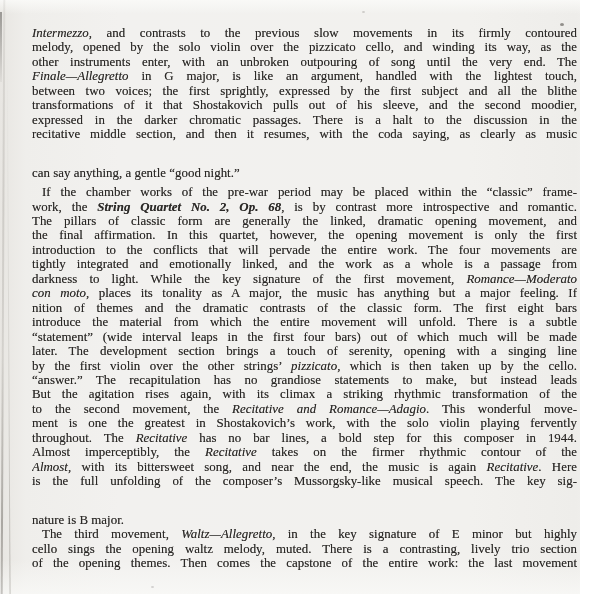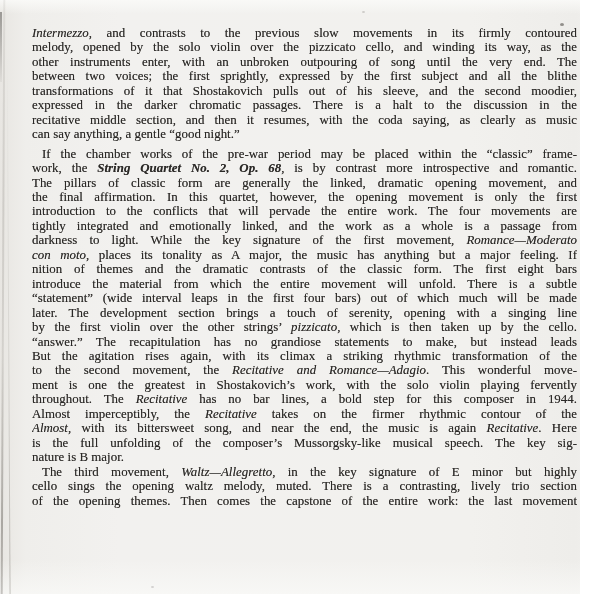--- a/index.html
+++ b/index.html
@@ -39,39 +39,40 @@
     left: 32px; top: 26px; width: 545px;
     font-size: 12.9px;
     line-height: 14.45px;
     color: #2b2927;
     letter-spacing: 0.02px;
     text-shadow: 0 0 0.5px rgba(43,41,39,0.55);
     overflow: hidden;
   }
   .para { margin: 0; }
   .tline { text-align: justify; text-align-last: justify; white-space: normal; }
-  .tline.no-just { text-align-last: left; }
+  .tline.no-just { text-align-last: left; margin-top: 24px; }
   .it { font-style: italic; }
   .bd { font-weight: bold; }
 </style>
 </head>
 <body>
 
 <div class="page">
   <div class="scan-line a"></div>
   <div class="scan-line b"></div>
   <div class="scan-line c"></div>
   <div class="speck s1"></div>
   <div class="speck s2"></div>
   <div class="speck s3"></div>
   <article class="text-block">
       <div class="para">
         <div class="tline"><span class="it">Intermezzo</span><span>, and contrasts to the previous slow movements in its firmly contoured</span></div>
         <div class="tline"><span>melody, opened by the solo violin over the pizzicato cello, and winding its way, as the</span></div>
         <div class="tline"><span>other instruments enter, with an unbroken outpouring of song until the very end. The</span></div>
+        <div class="tline"><span class="it">Finale—Allegretto</span><span> in G major, is like an argument, handled with the lightest touch,</span></div>
         <div class="tline"><span>between two voices; the first sprightly, expressed by the first subject and all the blithe</span></div>
         <div class="tline"><span>transformations of it that Shostakovich pulls out of his sleeve, and the second moodier,</span></div>
         <div class="tline"><span>expressed in the darker chromatic passages. There is a halt to the discussion in the</span></div>
         <div class="tline"><span>recitative middle section, and then it resumes, with the coda saying, as clearly as music</span></div>
         <div class="tline no-just"><span>can say anything, a gentle “good night.”</span></div>
       </div>
       <div class="para" style="margin-top: 5px;">
         <div class="tline" style="text-indent: 10px;"><span>If the chamber works of the pre-war period may be placed within the “classic” frame-</span></div>
         <div class="tline"><span>work, the </span><span class="it bd">String Quartet No. 2, Op. 68</span><span>, is by contrast more introspective and romantic.</span></div>
         <div class="tline"><span>The pillars of classic form are generally the linked, dramatic opening movement, and</span></div>

